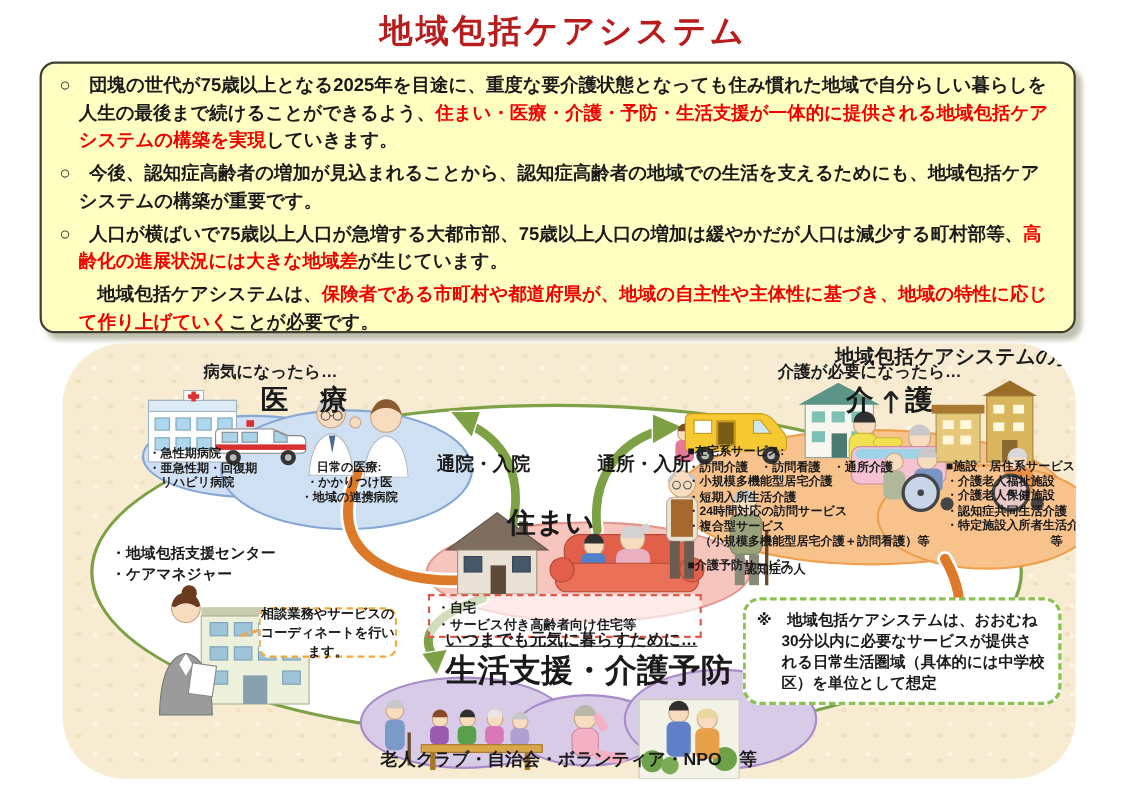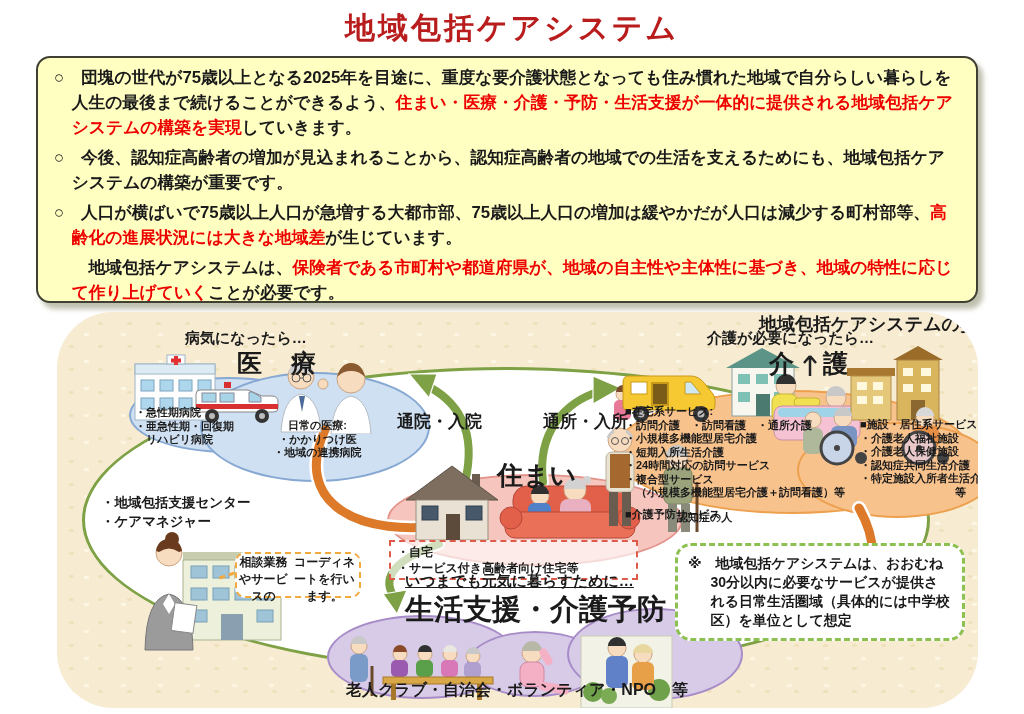--- a/index.html
+++ b/index.html
@@ -60,21 +60,21 @@
   .sumai{font-size:26px;font-weight:bold;}
   .home-box{
     left:332px;top:228px;width:249px;padding:2px 6px;z-index:5;
     border:2px dashed #e05a4a;background:rgba(255,255,255,.65);
   }
   .home-box div{font-size:12px;line-height:16px;font-weight:600;white-space:nowrap;}
   .coord-list div{font-size:13.5px;line-height:19px;font-weight:600;}
   .bubble{
     left:178px;top:240px;width:126px;height:46px;z-index:5;
     border:2px dashed #f2a93e;border-radius:10px;background:#fff;
-    display:flex;justify-content:center;text-align:center;
+    display:flex;flex-direction:column;justify-content:center;text-align:center;
   }
   .bubble div{font-size:12px;line-height:17px;font-weight:600;}
   .bubble-tail{
     left:162px;top:262px;width:16px;height:0;border-top:3px dashed #f2a93e;
     transform:rotate(-18deg);z-index:5;
   }
   .lead-line{font-size:15px;font-weight:600;}
   .seikatsu{font-size:29px;font-weight:bold;}
   .caption{
     left:250px;top:368px;width:420px;text-align:center;
@@ -414,21 +414,21 @@
 
   <div class="abs txt small-list" style="left:188px;top:107px;width:145px;text-align:center;">
     <div>日常の医療:</div>
     <div>・かかりつけ医</div>
     <div>・地域の連携病院</div>
   </div>
 
   <div class="abs txt link-lbl" style="left:340px;top:98px;">通院・入院</div>
   <div class="abs txt link-lbl" style="left:486px;top:98px;">通所・入所</div>
 
-  <div class="abs txt sumai" style="left:404px;top:146px;margin-left:36px;">住まい</div>
+  <div class="abs txt sumai" style="left:404px;top:146px;">住まい</div>
   <div class="abs txt" style="left:600px;top:198px;font-size:11px;font-weight:600;padding-left:20px;">認知症の人</div>
 
   <div class="abs home-box">
     <div>・自宅</div>
     <div>・サービス付き高齢者向け住宅等</div>
   </div>
 
   <div class="abs txt trigger" style="left:650px;top:17px;">介護が必要になったら…</div>
   <div class="abs illus" style="left:744px;top:38px;z-index:5;">
     <svg width="18" height="28" viewBox="0 0 18 28">

